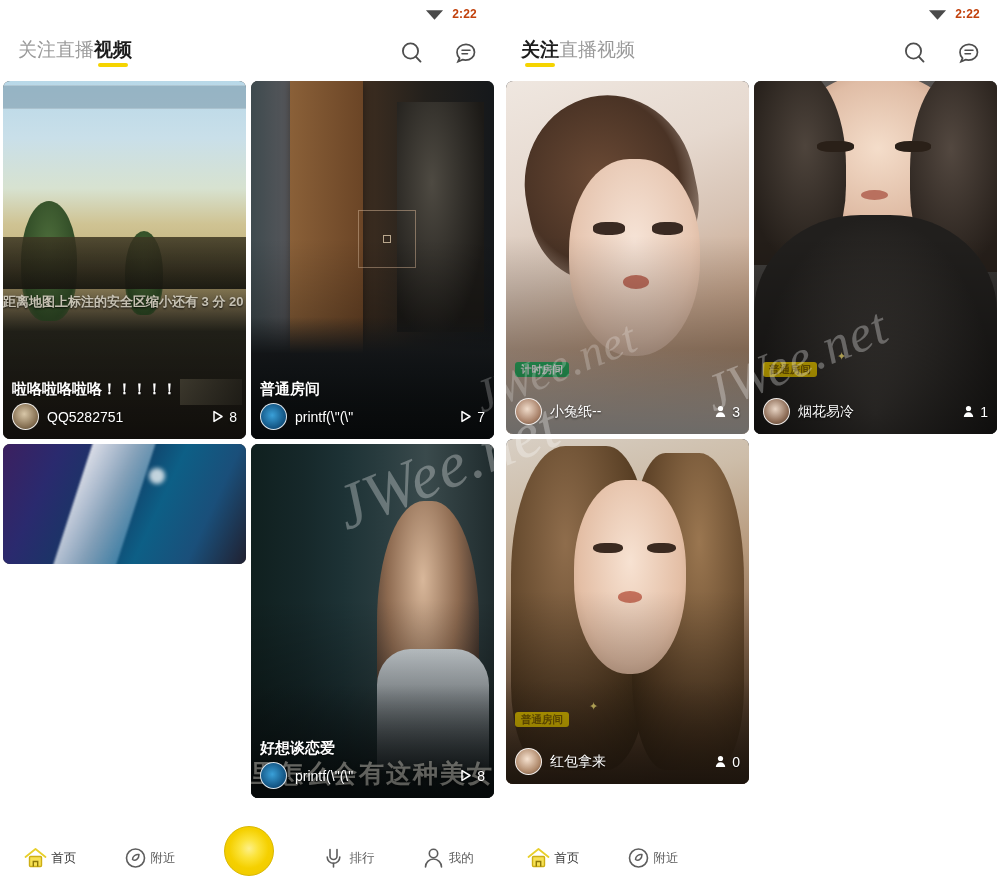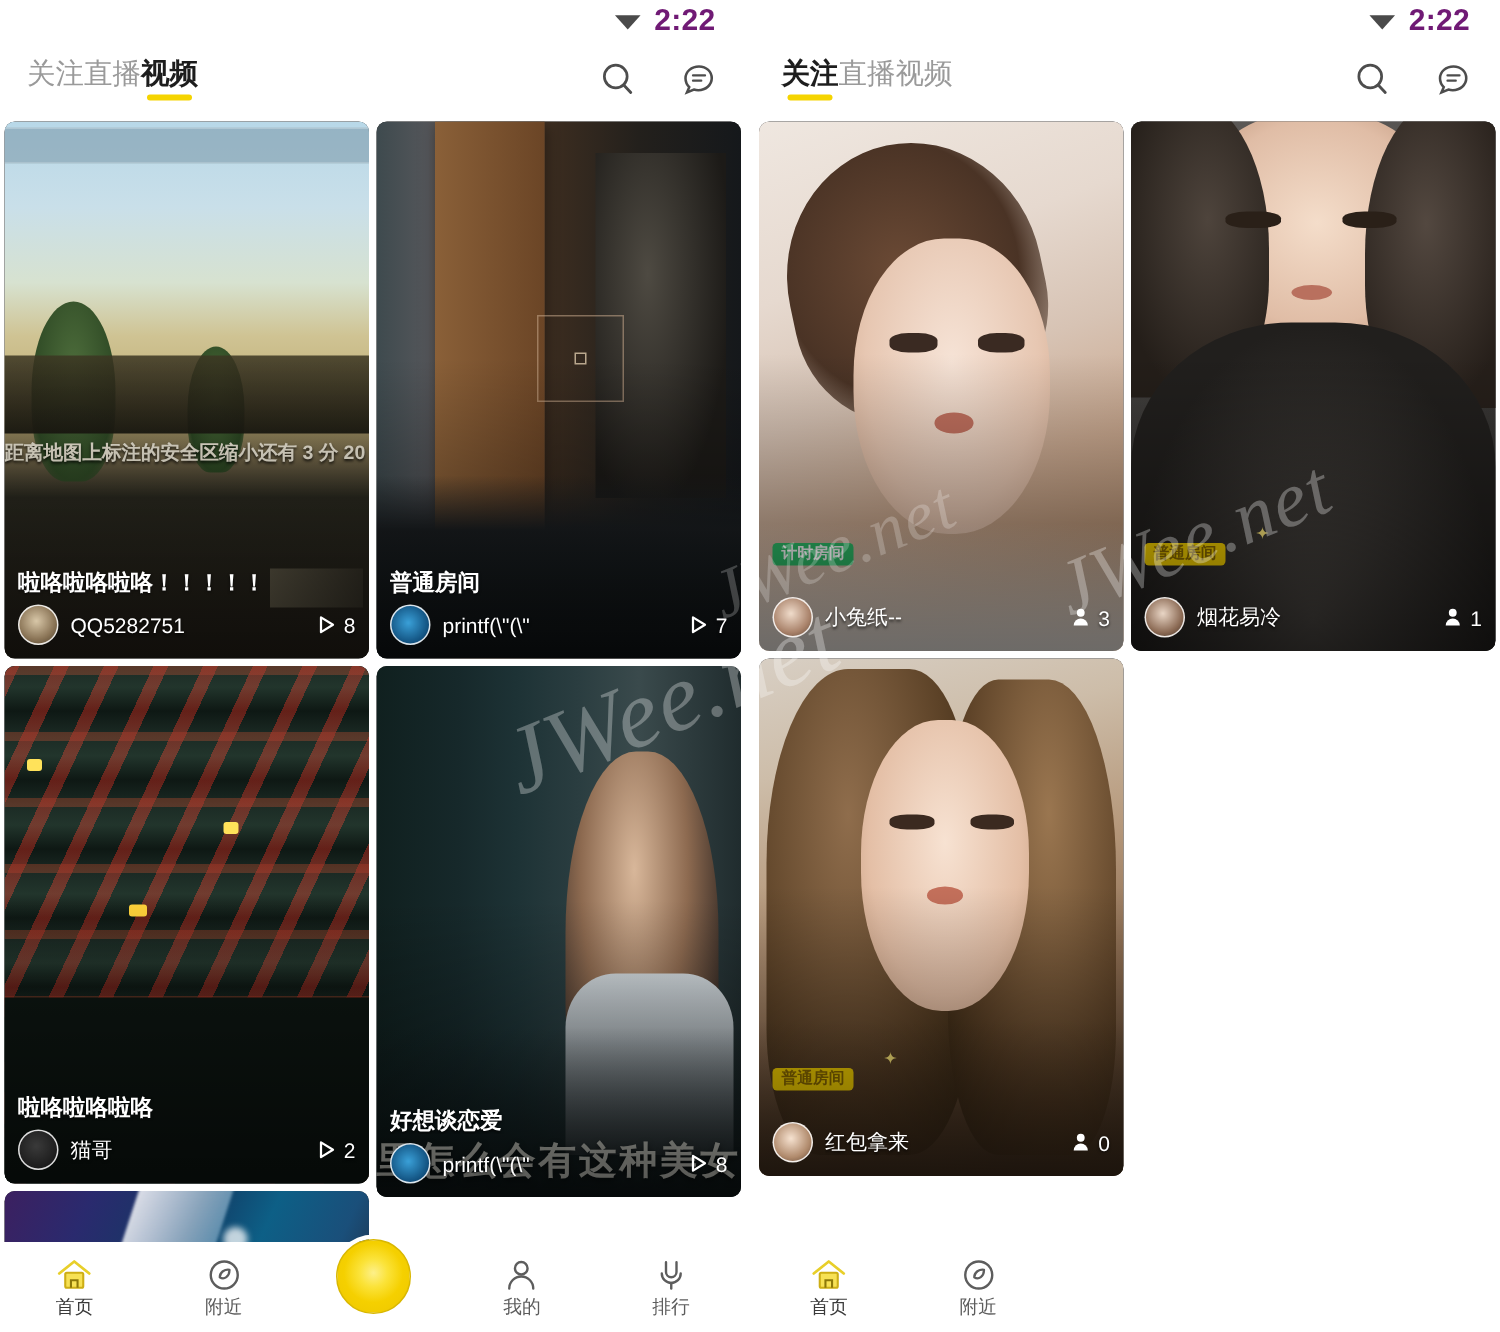--- a/index.html
+++ b/index.html
@@ -14,21 +14,21 @@
   .pane { position:absolute; top:0; height:888px; background:#fff; overflow:hidden; }
   .pane-left  { left:0px;   width:497px; }
   .pane-right { left:503px; width:497px; }
 
   
   .statusbar {
     height:28px; display:flex; align-items:center; justify-content:flex-end;
     padding-right:20px; gap:8px; background:#fff;
   }
   .wifi-ico { width:19px; height:14px; display:block; }
-  .clock { font-size:20px; color:#701a75; font-weight:700; letter-spacing:.2px; }
+  .clock { font-size:12px; color:#c2410c; font-weight:700; letter-spacing:.2px; }
 
   
   .topbar {
     height:49px; display:flex; align-items:center; padding:0 18px;
     background:#fff; position:relative;
   }
   .tabs { display:flex; align-items:flex-end; }
   .tab { position:relative; padding-bottom:7px; cursor:pointer; }
   .tab-label { font-size:19px; color:#9a9a9a; line-height:1; display:block; }
   .tab.active .tab-label { color:#1d1d1d; font-weight:700; }
@@ -102,21 +102,21 @@
     text-align:center; letter-spacing:2px;
     text-shadow:0 2px 4px rgba(0,0,0,.55);
   }
 
   
   .bottomnav {
     position:absolute; left:0; right:0; bottom:0; height:60px;
     background:#fff; display:flex; align-items:center;
   }
   .nav-item {
-    flex:1 1 0; display:flex; flex-direction:column; align-items:center;
+    flex:1 1 0; display:flex; align-items:center;
     justify-content:center; gap:3px; cursor:pointer;
   }
   .nav-label { font-size:12.5px; color:#5d5d5d; line-height:1; }
   .nav-item.active .nav-label { color:#3a3a3a; }
   .nav-center { flex:1 1 0; display:flex; align-items:center; justify-content:center; }
   .record-btn {
     width:50px; height:50px; border-radius:50%;
     background:radial-gradient(circle at 50% 45%, #fdf08a 0%, #fbe33a 26%, #f5d000 55%, #edc600 100%);
     border:1px solid #d9b700; margin-top:-14px; cursor:pointer;
     box-shadow:0 0 0 3px #fff;
@@ -206,49 +206,20 @@
                 <span class="metric">
                   <svg width="13" height="13" viewBox="0 0 13 13">
                     <path d="M3 1.6 L11 6.5 L3 11.4 Z" fill="none" stroke="#fff" stroke-width="1.5" stroke-linejoin="round"></path>
                   </svg>
                   <span>8</span>
                 </span>
               </div>
             </div>
           </div>
 
-          <div class="card" style="height:345px">
-            <div class="thumb" style="background:
-                   repeating-linear-gradient(to bottom, #1b2a24 0px, #22352c 14px, #0e1814 30px, #1b2a24 46px),
-                   #16211c;">
-              <div style="position:absolute;inset:0;background:
-                   repeating-linear-gradient(115deg, rgba(220,20,10,.55) 0 9px, rgba(0,0,0,0) 9px 30px),
-                   repeating-linear-gradient(to bottom, rgba(255,60,20,.35) 0 6px, rgba(0,0,0,0) 6px 44px);
-                   mix-blend-mode:screen;opacity:.75;"></div>
-              <div style="position:absolute;left:6%;top:18%;width:10px;height:8px;background:#ffe25a;border-radius:2px;"></div>
-              <div style="position:absolute;left:34%;top:46%;width:12px;height:8px;background:#ffd23a;border-radius:2px;"></div>
-              <div style="position:absolute;left:14%;top:66%;width:12px;height:8px;background:#ffcf2e;border-radius:2px;"></div>
-              <div style="position:absolute;left:60%;top:30%;width:10px;height:8px;background:#ffe25a;border-radius:2px;"></div>
-              <div style="position:absolute;left:0;right:0;bottom:0;height:36%;background:#0d1511;"></div>
-            </div>
-            <div class="shade"></div>
-            <div class="card-body">
-              <div class="card-title">啦咯啦咯啦咯</div>
-              <div class="card-foot">
-                <div class="avatar" style="background:radial-gradient(circle at 45% 40%,#3a3a3a,#101010);"></div>
-                <span class="uname">猫哥</span>
-                <span class="metric">
-                  <svg width="13" height="13" viewBox="0 0 13 13">
-                    <path d="M3 1.6 L11 6.5 L3 11.4 Z" fill="none" stroke="#fff" stroke-width="1.5" stroke-linejoin="round"></path>
-                  </svg>
-                  <span>2</span>
-                </span>
-              </div>
-            </div>
-          </div>
 
           <div class="card" style="height:120px">
             <div class="thumb" style="background:
                    linear-gradient(115deg,#3c2060 0%,#2a2a6e 20%,#123a63 45%,#0d5f86 62%,#1a4f7a 80%,#202030 100%);">
               <div style="position:absolute;left:28%;top:-10%;width:26%;height:130%;
                           background:linear-gradient(100deg,rgba(255,255,255,.85),rgba(160,220,255,.3));
                           transform:skewX(-18deg);filter:blur(1px);"></div>
               <div style="position:absolute;left:60%;top:20%;width:16px;height:16px;border-radius:50%;
                           background:rgba(255,255,255,.75);filter:blur(2px);"></div>
             </div>
@@ -331,32 +302,32 @@
           <circle cx="12.5" cy="12" r="9" fill="none" stroke="#5d5d5d" stroke-width="1.6"></circle>
           <path d="M16 8.5 C13 8 9.5 10 9.5 13.5 C12.5 15.5 16 13 16 8.5 Z" fill="none" stroke="#5d5d5d" stroke-width="1.5" stroke-linejoin="round"></path>
         </svg>
         <span class="nav-label">附近</span>
       </div>
       <div class="nav-center">
         <div class="record-btn"></div>
       </div>
       <div class="nav-item">
         <svg width="25" height="24" viewBox="0 0 25 24">
-          <circle cx="12.5" cy="7.5" r="4.2" fill="none" stroke="#5d5d5d" stroke-width="1.6"></circle>
-          <path d="M4.5 21 a8 8 0 0 1 16 0" fill="none" stroke="#5d5d5d" stroke-width="1.6" stroke-linecap="round"></path>
-        </svg>
-        <span class="nav-label">我的</span>
-      </div>
-      <div class="nav-item">
-        <svg width="25" height="24" viewBox="0 0 25 24">
           <path d="M9 3.5 v6.5 a3.5 3.5 0 0 0 7 0 V3.5" fill="none" stroke="#5d5d5d" stroke-width="1.6" stroke-linecap="round"></path>
           <path d="M6.2 11 a6.3 6.3 0 0 0 12.6 0" fill="none" stroke="#5d5d5d" stroke-width="1.6" stroke-linecap="round"></path>
           <line x1="12.5" y1="17.3" x2="12.5" y2="21" stroke="#5d5d5d" stroke-width="1.6" stroke-linecap="round"></line>
         </svg>
         <span class="nav-label">排行</span>
+      </div>
+      <div class="nav-item">
+        <svg width="25" height="24" viewBox="0 0 25 24">
+          <circle cx="12.5" cy="7.5" r="4.2" fill="none" stroke="#5d5d5d" stroke-width="1.6"></circle>
+          <path d="M4.5 21 a8 8 0 0 1 16 0" fill="none" stroke="#5d5d5d" stroke-width="1.6" stroke-linecap="round"></path>
+        </svg>
+        <span class="nav-label">我的</span>
       </div>
     </div>
   </div>
 
   <div class="pane pane-right">
 
     <div class="statusbar">
       <svg class="wifi-ico" viewBox="0 0 20 14">
         <path d="M1 3 L19 3 L10 13 Z" fill="#4a4a4a"></path>
       </svg>

